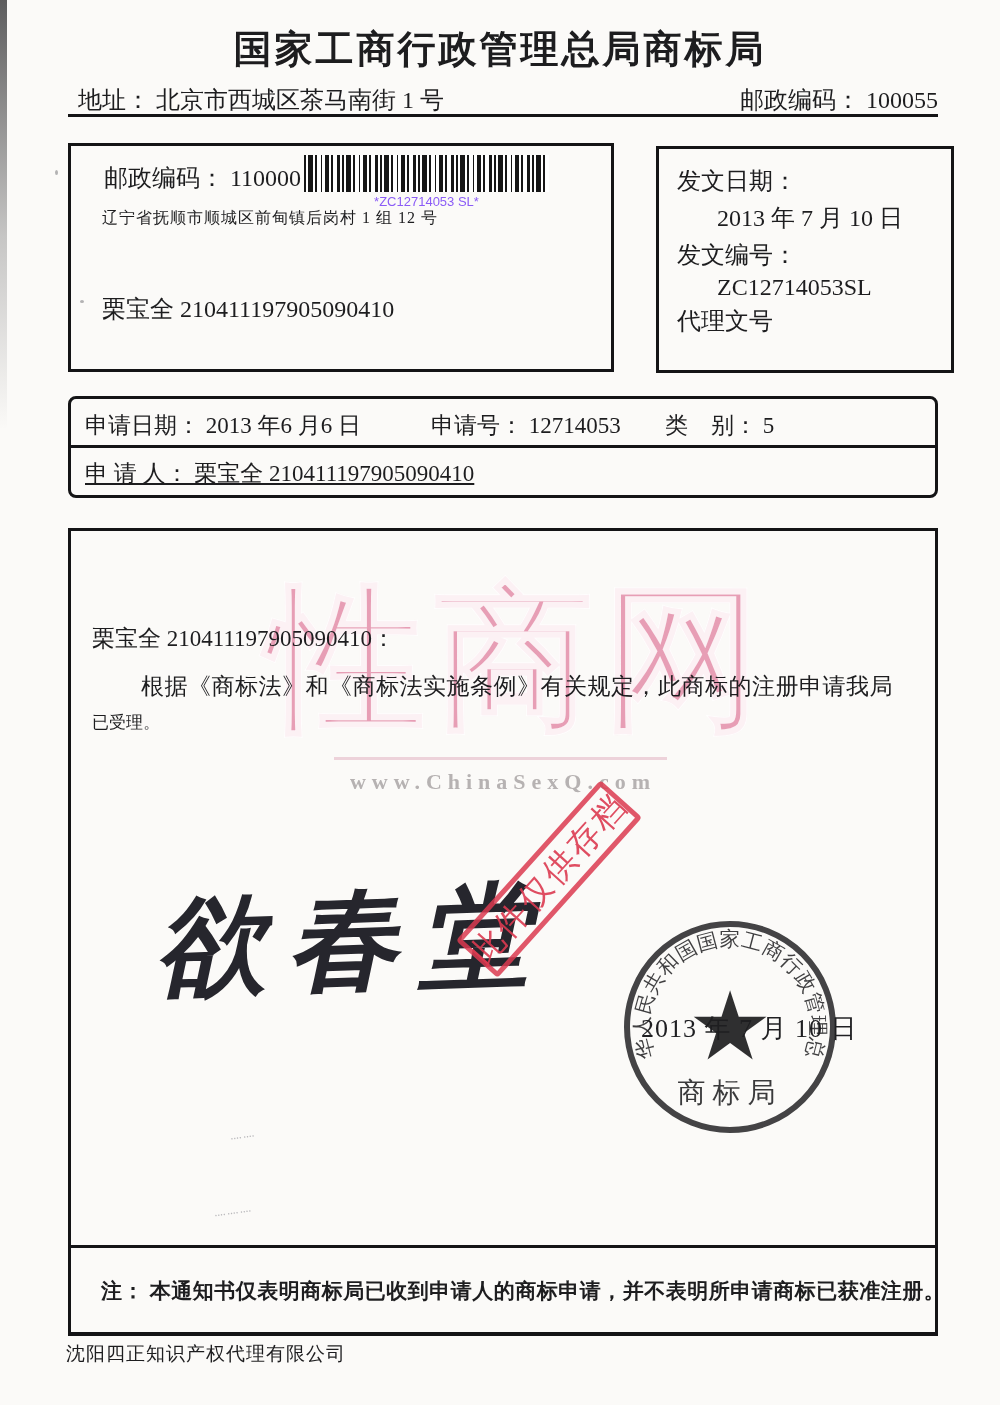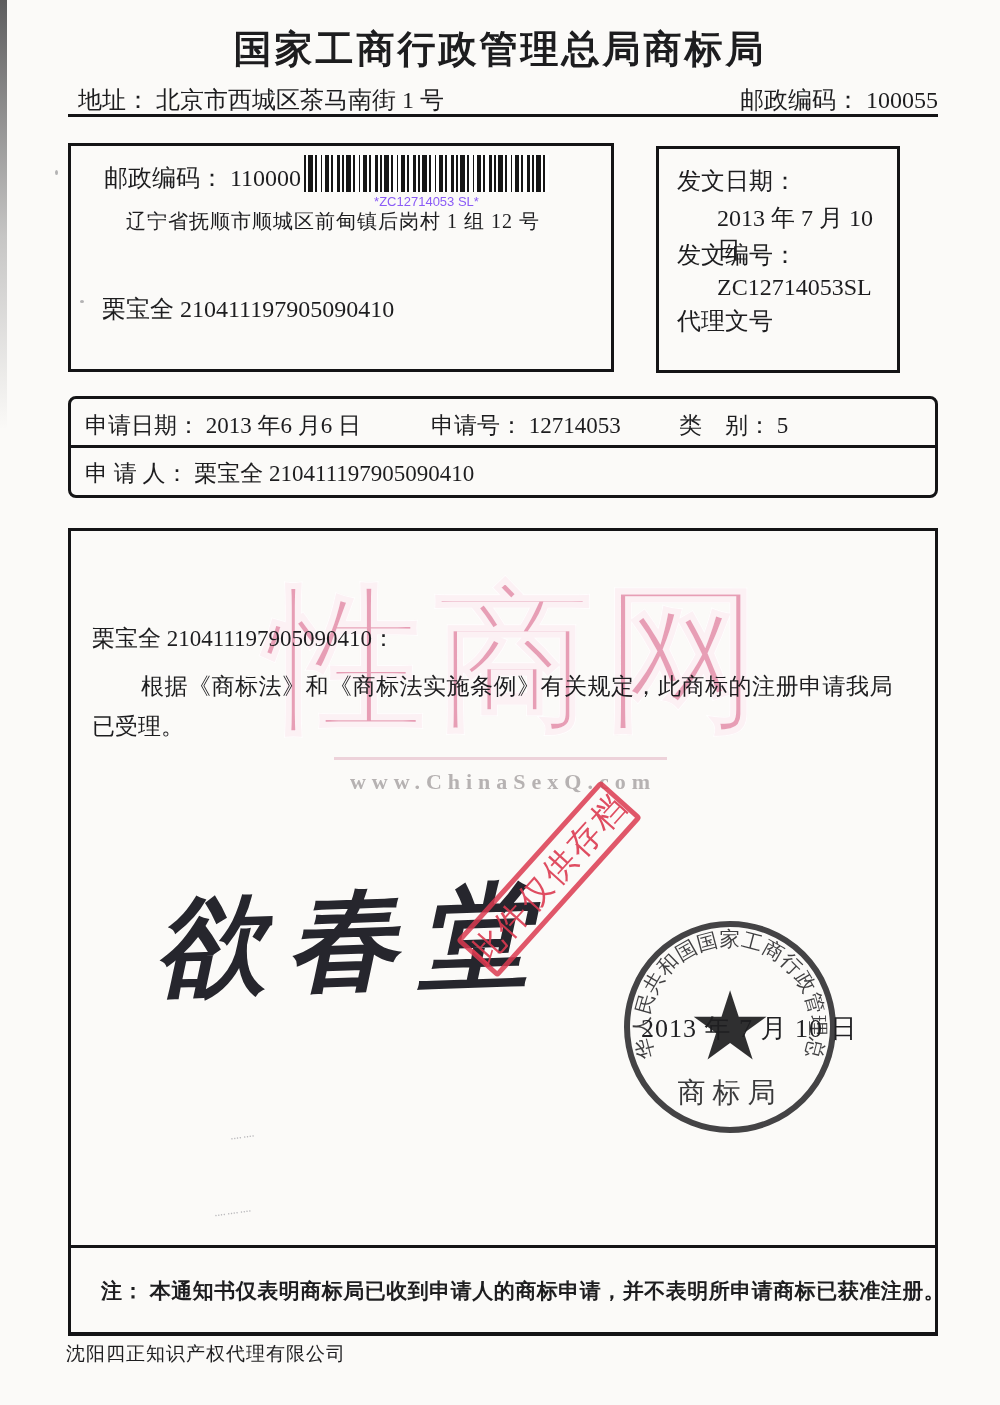--- a/index.html
+++ b/index.html
@@ -25,56 +25,56 @@
     position:absolute; left:0; top:24px; width:100%;
     text-align:center; font-size:38px; font-weight:bold; letter-spacing:3px;
   }
   .hdr-row { position:absolute; left:78px; right:62px; top:84px; font-size:24px; }
   .hdr-address { position:absolute; left:0; top:0; }
   .hdr-postcode { position:absolute; right:0; top:0; }
   .hdr-rule { position:absolute; left:68px; top:114px; width:870px; height:3px; background:#141416; }
   
   .box { position:absolute; border:3px solid #141416; background:transparent; }
   .box-recipient { left:68px; top:143px; width:546px; height:229px; }
-  .box-issue     { left:656px; top:146px; width:244px; height:227px;padding-left:28px; }
+  .box-issue     { left:656px; top:146px; width:298px; height:227px;padding-left:28px; }
   .box-app       { left:68px; top:396px; width:870px; height:102px;border-radius:8px; }
   .box-main      { left:68px; top:528px; width:870px; height:808px; border-bottom-width:4px; }
   
   .rcp-postcode { position:absolute; left:33px; top:16px; font-size:24px; }
   .barcode {
     position:absolute; left:233px; top:9px; width:245px; height:37px;
     background:repeating-linear-gradient(90deg,
       #161616 0 2px,  #fff 2px 4px,
       #161616 4px 9px, #fff 9px 11px,
       #161616 11px 13px, #fff 13px 17px,
       #161616 17px 18px, #fff 18px 21px,
       #161616 21px 25px, #fff 25px 27px,
       #161616 27px 29px, #fff 29px 33px,
       #161616 33px 36px, #fff 36px 38px);
   }
   .barcode-label { position:absolute; left:233px; top:48px; width:245px; text-align:center;
     font-family:"Liberation Sans","DejaVu Sans",sans-serif; font-size:13px; color:#8b5cf6; }
-  .rcp-address { position:absolute; left:31px; top:62px; font-size:20px; letter-spacing:1px;margin-left:24px; }
+  .rcp-address { position:absolute; left:31px; top:62px; font-size:16px; letter-spacing:1px; }
   .rcp-name    { position:absolute; left:31px; top:147px; font-size:24px; }
   
   .iss-line { position:absolute; left:18px; font-size:24px; }
   .iss-val  { position:absolute; left:58px; font-size:24px; }
   
   .app-divider { position:absolute; left:-3px; right:-3px; top:46px; height:3px; background:#141416; }
   .app-row1 span, .app-row2 span { position:absolute; font-size:23px; white-space:nowrap; }
   .app-date   { left:14px;  top:11px; }
   .app-no     { left:360px; top:11px; }
-  .app-class  { left:608px; top:11px; }
-  .app-applicant { left:14px; top:59px; }
+  .app-class  { left:594px; top:11px; }
+  .app-applicant { left:14px; top:59px;text-decoration:underline; }
   
   .ntc-title { position:absolute; left:0; top:21px; width:100%; text-align:center;
     font-size:31px; font-weight:bold; letter-spacing:9px; }
   .ntc-salutation { position:absolute; left:21px; top:92px; font-size:23px; z-index:2; }
   .ntc-line1 { position:absolute; left:70px; top:140px; font-size:23px; letter-spacing:.5px; z-index:2; }
-  .ntc-line2 { position:absolute; left:21px; top:180px; font-size:23px; z-index:2; }
+  .ntc-line2 { position:absolute; left:21px; top:180px; font-size:17px; z-index:2; }
   
   .wm-name {
     position:absolute; left:196px; top:50px; z-index:1;
     font-size:158px; font-weight:bold; letter-spacing:10px; line-height:1.0;
     color:rgba(231,153,178,.72);
     -webkit-text-stroke:2px rgba(255,255,255,.85);
     text-shadow:0 0 1px rgba(214,120,150,.6);
     white-space:nowrap;
   }
   .wm-rule { position:absolute; left:263px; top:226px; width:333px; height:3px;

